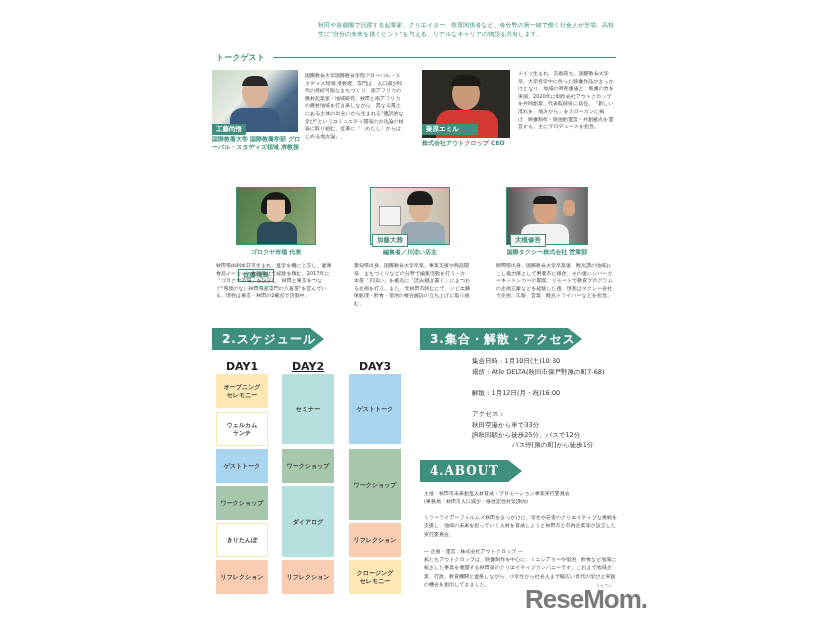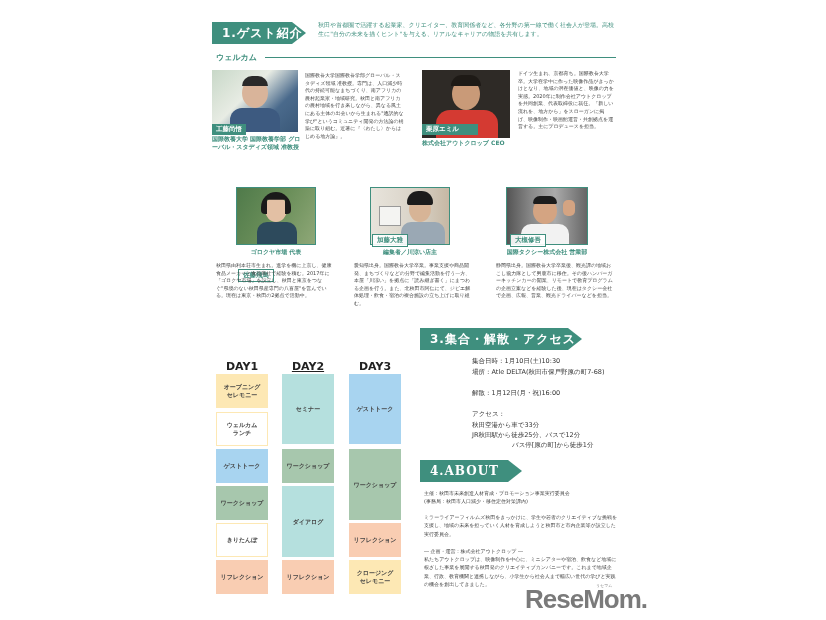--- a/index.html
+++ b/index.html
@@ -30,25 +30,24 @@
   .info-text { position: absolute; font-size: 6.5px; line-height: 10px; color: #333; padding-left: 48px; }
   .about-text { position: absolute; font-size: 5px; line-height: 8.3px; color: #444; }
   .logo { position: absolute; font-family: "Liberation Sans", sans-serif; font-weight: bold; font-size: 26px; color: #7a7a7a; letter-spacing: -1px; }
   .logo-small { position: absolute; font-size: 4px; color: #888; }
 </style>
 </head>
 <body>
 
 <div class="page">
 
-  <div class="banner" style="left:6px; top:22px; width:94px;">1.ゲスト紹介</div>
   <div class="intro-text">秋田や首都圏で活躍する起業家、クリエイター、教育関係者など、各分野の第一線で働く社会人が登場。高校生に"自分の未来を描くヒント"を与える、リアルなキャリアの物語を共有します。</div>
 
   <div class="sub-heading" style="left:10px; top:52px; width:400px;">
-    <span>ウェルカム</span>
+    <span>トークゲスト</span>
     <span class="rule" style="flex:1;"></span>
   </div>
 
   <div class="photo" style="left:6px; top:70px; width:86px; height:62px; background:linear-gradient(135deg,#c8d8c8 0%,#e8ece4 40%,#4a6a8c 70%,#3a5878 100%);">
     <div style="position:absolute; left:30px; top:8px; width:26px; height:30px; border-radius:50%; background:#d9b49a;"></div>
     <div style="position:absolute; left:30px; top:6px; width:26px; height:10px; border-radius:13px 13px 0 0; background:#2a2a2a;"></div>
     <div style="position:absolute; left:18px; top:38px; width:50px; height:30px; border-radius:12px 12px 0 0; background:#3d5a80;"></div>
   </div>
   <div class="name-tag" style="left:6px; top:124px;">工藤尚悟</div>
   <div class="role" style="left:6px; top:135px; width:92px;">国際教養大学 国際教養学部 グローバル・スタディズ領域 准教授</div>
@@ -86,20 +85,21 @@
   <div class="photo" style="left:300px; top:187px; width:82px; height:58px; background:linear-gradient(90deg,#555 0%,#888 30%,#aaa 60%,#666 100%); border:1px solid #3f8f7e;">
     <div style="position:absolute; left:26px; top:10px; width:24px; height:26px; border-radius:50%; background:#d4a482;"></div>
     <div style="position:absolute; left:26px; top:8px; width:24px; height:8px; border-radius:12px 12px 2px 2px; background:#1c1c1c;"></div>
     <div style="position:absolute; left:14px; top:36px; width:48px; height:24px; border-radius:10px 10px 0 0; background:#f2f2f2;"></div>
     <div style="position:absolute; left:56px; top:12px; width:12px; height:16px; border-radius:5px; background:#d4a482;"></div>
   </div>
   <div class="name-tag outline" style="left:304px; top:234px;">大槻修吾</div>
   <div class="role" style="left:280px; top:248px; width:122px; text-align:center;">国際タクシー株式会社 営業部</div>
   <div class="bio" style="left:290px; top:262px; width:120px;">静岡県出身。国際教養大学卒業後、観光課の地域おこし協力隊として男鹿市に移住。その後ハンバーガーキッチンカーの開業、リモートで教育プログラムの企画立案などを経験した後、現在はタクシー会社で企画、広報、営業、観光ドライバーなどを担当。</div>
 
+  <div class="banner" style="left:6px; top:328px; width:112px;">2.スケジュール</div>
 
   <div class="day-label" style="left:10px; top:360px;">DAY1</div>
   <div class="day-label" style="left:76px; top:360px;text-decoration:underline;">DAY2</div>
   <div class="day-label" style="left:143px; top:360px;">DAY3</div>
 
   <div class="block" style="left:10px; top:374px; height:34px; background:#fde8b4; white-space:pre-line;">オープニング
 セレモニー</div>
   <div class="block" style="left:10px; top:412px; height:34px; background:#fff; border:1px solid #fde8b4; white-space:pre-line;">ウェルカム
 ランチ</div>
   <div class="block" style="left:10px; top:449px; height:34px; background:#a8d4f0;">ゲストトーク</div>

